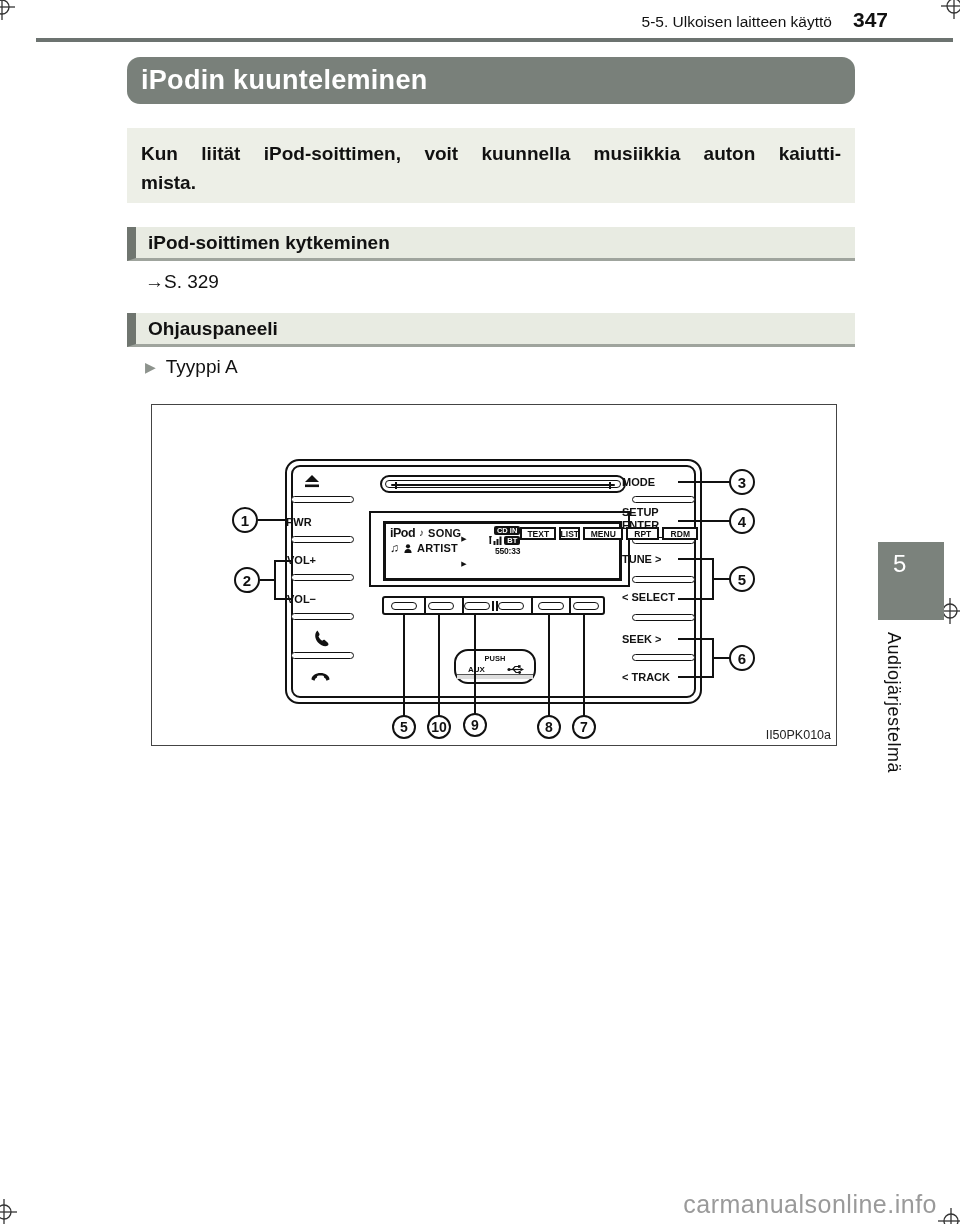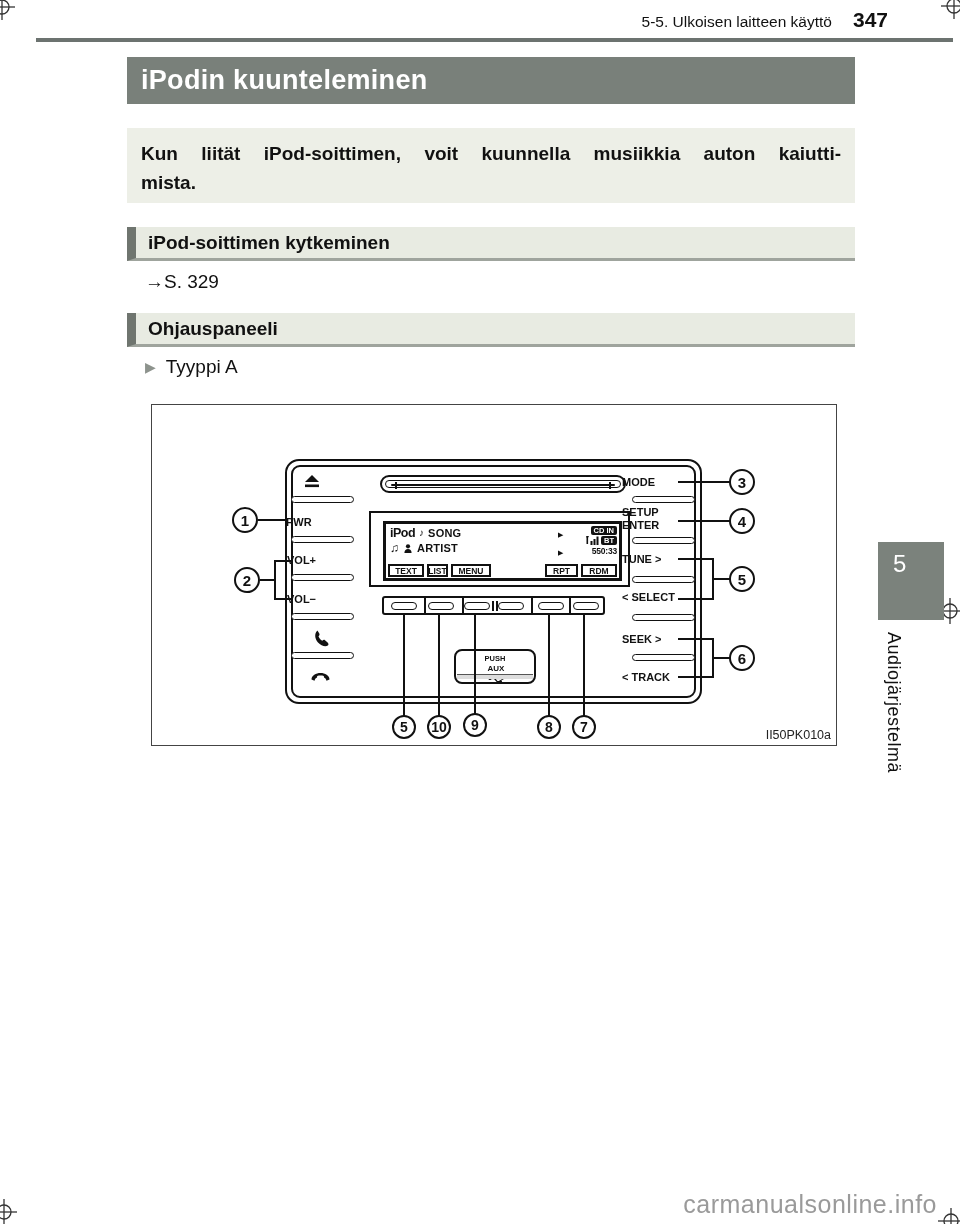--- a/index.html
+++ b/index.html
@@ -10,21 +10,21 @@
   .abs{position:absolute;}
 
   
   .page-header{position:absolute;top:8px;right:72px;display:flex;align-items:baseline;gap:21px;}
   .page-header .sec{font-size:15.5px;color:#111;}
   .page-header .num{font-size:21px;font-weight:bold;}
   .top-rule{position:absolute;left:36px;top:38px;width:917px;height:4px;background:#6c7370;}
 
   
   .title-bar{position:absolute;left:127px;top:57px;width:728px;height:47px;background:#79807a;
-    color:#fff;font-weight:bold;font-size:27px;line-height:47px;padding-left:14px;box-sizing:border-box;letter-spacing:.3px;}
+    color:#fff;font-weight:bold;font-size:27px;line-height:47px;padding-left:14px;box-sizing:border-box;letter-spacing:.3px;border-radius:13px;}
   .intro-box{position:absolute;left:127px;top:128px;width:728px;height:75px;background:#edefe7;
     box-sizing:border-box;padding:11px 14px 0 14px;font-weight:bold;font-size:19px;line-height:29px;}
   .intro-box .l1{display:block;text-align:justify;text-align-last:justify;}
   .intro-box .l2{display:block;}
   .sec-header{position:absolute;left:127px;width:728px;height:34px;background:#e8ebe2;
     border-left:9px solid #6f756f;border-bottom:3px solid #9fa49d;box-sizing:border-box;
     font-weight:bold;font-size:19px;line-height:31px;padding-left:12px;}
   .ref-line{position:absolute;left:145px;top:271px;font-size:19px;}
   .type-line{position:absolute;left:145px;top:356px;font-size:19px;display:flex;align-items:center;gap:10px;}
   .type-line .tri{color:#8d938d;font-size:14px;}
@@ -40,21 +40,21 @@
 
   
   .cd-slot{position:absolute;left:228px;top:70px;width:246px;height:18px;border:2px solid #111;border-radius:9px;box-sizing:border-box;}
   .cd-slot .in{position:absolute;left:3px;top:3px;right:3px;bottom:3px;border:1px solid #111;border-radius:6px;}
   .cd-slot .line{position:absolute;left:9px;top:7px;right:9px;height:2px;background:#111;border-radius:1px;}
   .cd-slot .tick{position:absolute;top:4.5px;width:2px;height:7px;background:#111;}
 
   
   .disp-outer{position:absolute;left:217px;top:106px;width:261px;height:76px;border:2px solid #111;box-sizing:border-box;}
   .disp-screen{position:absolute;left:12px;top:8px;width:239px;height:60px;border:3px solid #111;box-sizing:border-box;
-    display:flex;flex-direction:column;padding:1px 2px;}
+    display:flex;flex-direction:row;padding:1px 2px;}
   .d-main{display:flex;flex:1;}
   .d-left{flex:1;padding-left:2px;}
   .d-r1{display:flex;align-items:center;height:15px;gap:4px;}
   .d-r2{display:flex;align-items:center;height:16px;gap:5px;}
   .ipod-logo{font-weight:bold;font-size:12.5px;letter-spacing:-.5px;}
   .d-note{font-size:10px;}
   .d-notes{font-size:12px;}
   .d-txt{font-weight:bold;font-size:11px;letter-spacing:.2px;}
   .d-arrows{width:12px;display:flex;flex-direction:column;justify-content:space-around;font-size:7px;padding-top:1px;}
   .d-status{width:47px;display:flex;flex-direction:column;align-items:flex-end;gap:1px;padding-top:1px;}
@@ -66,23 +66,23 @@
     display:flex;align-items:center;justify-content:center;margin-right:3px;text-decoration:underline;}
   .mgap{flex:1;}
 
   
   .strip{position:absolute;left:230px;top:191px;width:223px;height:19px;border:2px solid #111;border-radius:3px;box-sizing:border-box;background:#fff;}
   .strip .div{position:absolute;top:0;bottom:0;width:2px;background:#111;}
   .oval{position:absolute;top:4px;width:26px;height:8px;border:1.5px solid #111;border-radius:4px;box-sizing:border-box;}
   .dbar{position:absolute;top:2.5px;width:2px;height:10px;background:#111;}
 
   
-  .aux{position:absolute;left:302px;top:244px;width:82px;height:35px;border:2px solid #111;border-radius:8px;box-sizing:border-box;background:#fff;}
+  .aux{position:absolute;left:302px;top:244px;width:82px;height:35px;border:2px solid #111;border-radius:14px;box-sizing:border-box;background:#fff;}
   .aux .push{text-align:center;font-weight:bold;font-size:7.5px;margin-top:3px;}
-  .aux .row{display:flex;align-items:center;justify-content:space-between;padding:1px 10px 16px 12px;flex-direction:column;}
+  .aux .row{display:flex;align-items:center;justify-content:space-between;padding:1px 10px 16px 12px;}
   .aux .auxlbl{font-weight:bold;font-size:8px;}
   .aux .band{position:absolute;left:1px;right:1px;bottom:3px;height:4px;background:#ddd;border-top:1px solid #555;}
 
   
   .co-line{position:absolute;background:#111;}
   .callout{position:absolute;width:26px;height:26px;border:2px solid #111;border-radius:50%;background:#fff;
     display:flex;align-items:center;justify-content:center;font-weight:bold;font-size:15px;box-sizing:border-box;}
   .callout.sm{width:24px;height:24px;font-size:14px;}
   .fig-code{position:absolute;right:5px;bottom:3px;font-size:12.5px;color:#222;}
 

